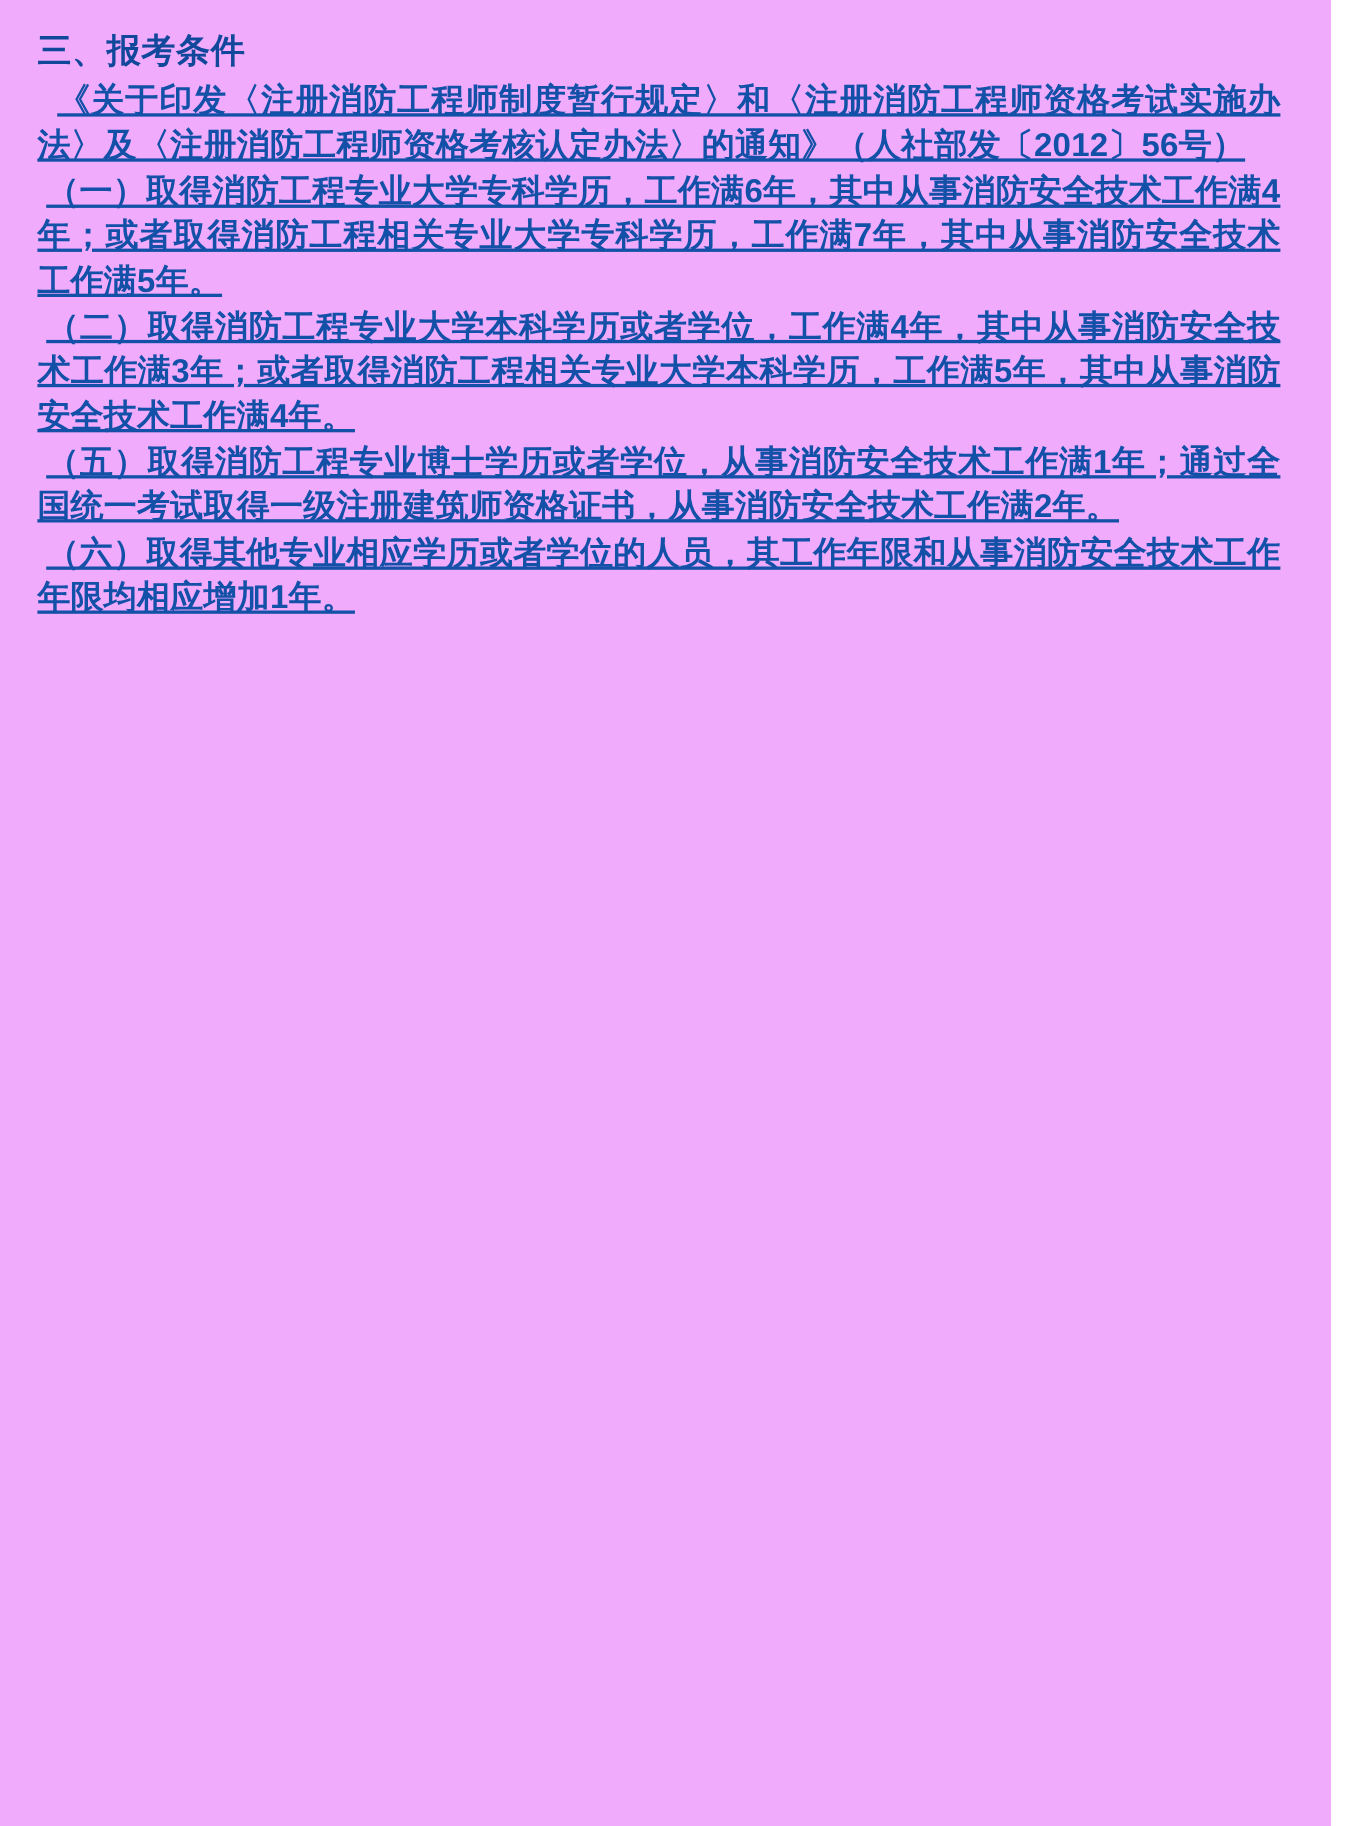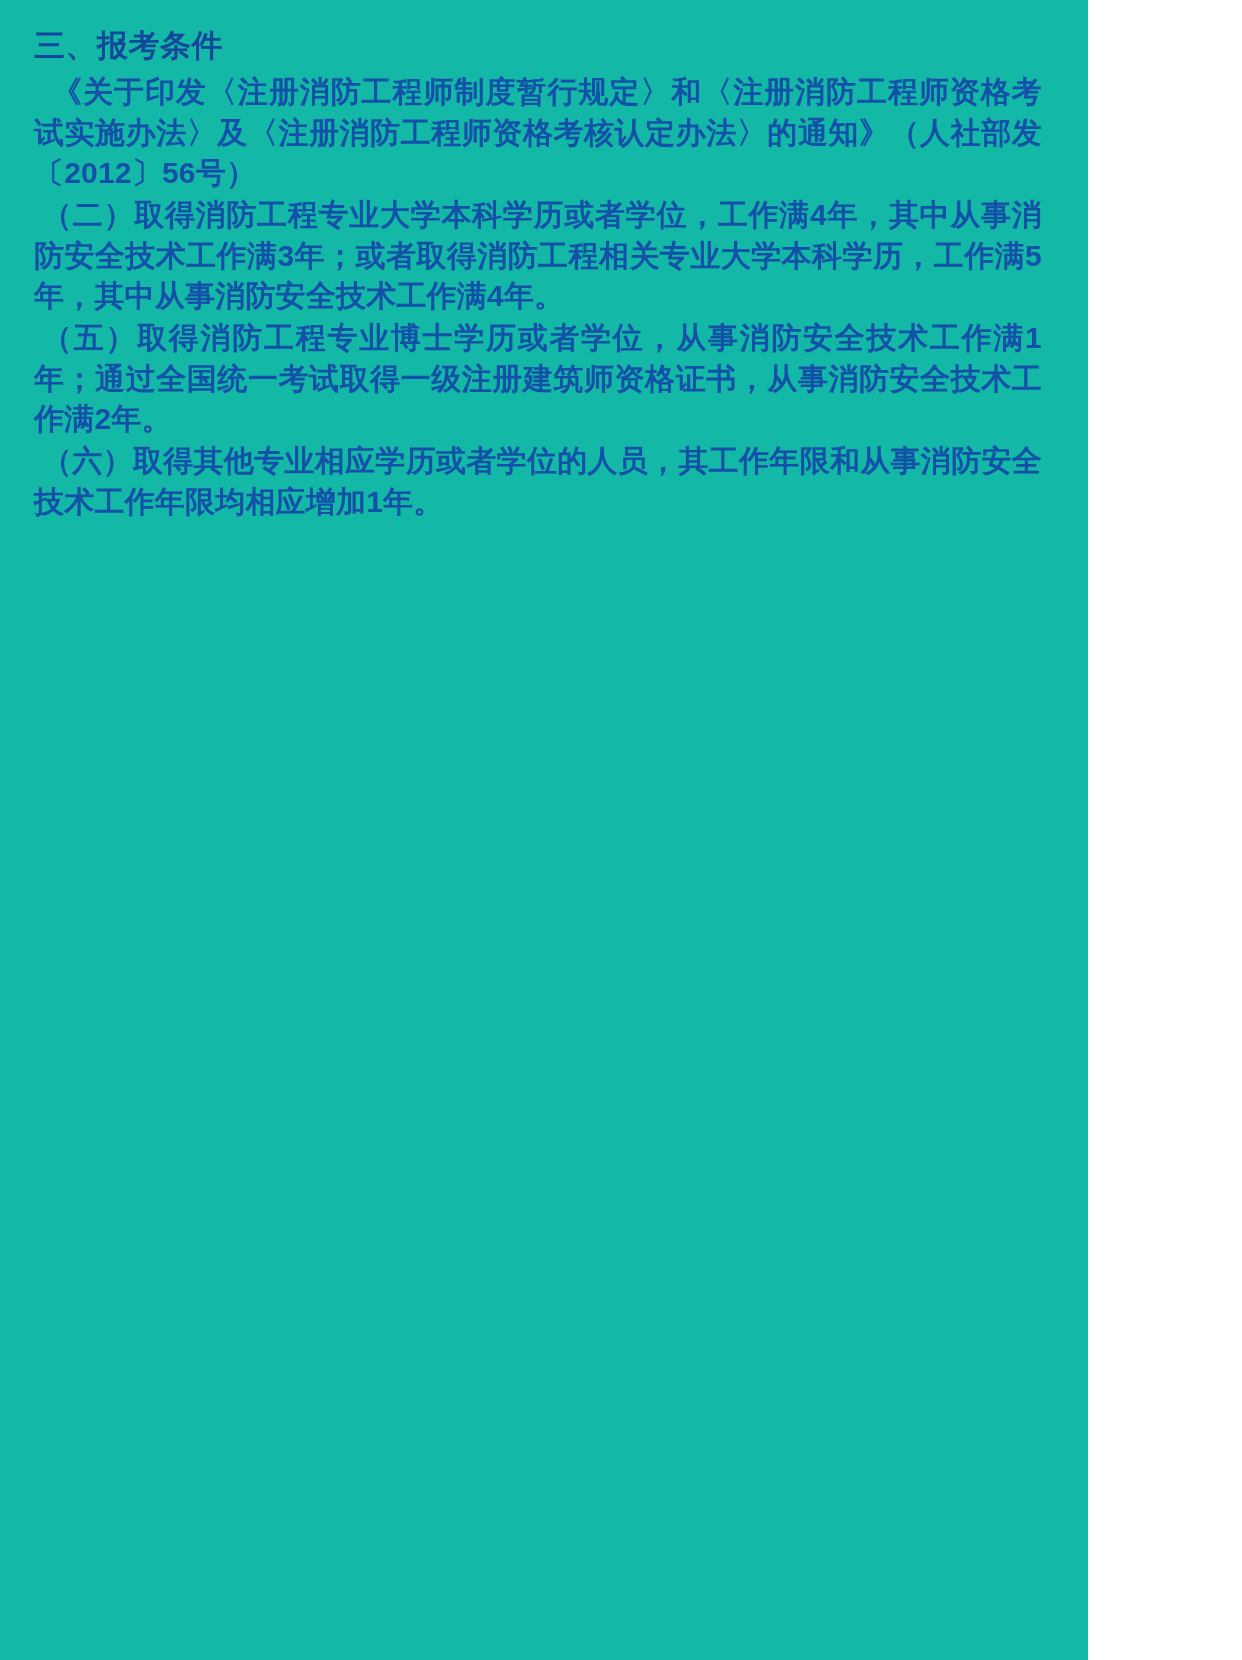--- a/index.html
+++ b/index.html
@@ -6,55 +6,57 @@
     margin: 0;
     padding: 0;
     background: #ffffff;
   }
   body {
     width: 1242px;
     min-height: 1660px;
     font-family: "Liberation Sans", "DejaVu Sans", sans-serif;
   }
   .page {
-    width: 1088px;
+    width: 1210px;
     min-height: 1660px;
     box-sizing: border-box;
     padding: 26px 46px 20px 34px;
-    background: #14b8a6;
+    background: #f0abfc;
   }
   .heading {
     color: #12489b;
     font-size: 31px;
     font-weight: 700;
     line-height: 1.30;
     letter-spacing: 0.5px;
     margin: 0 0 6px 0;
   }
   .para {
     color: #1351a8;
     font-size: 30px;
     font-weight: 700;
     line-height: 1.345;
     letter-spacing: 0.2px;
     margin: 0 0 2px 0;
     text-align: justify;
     text-justify: inter-ideograph;
     word-break: break-all;
+    text-decoration: underline;
   }
   .para.indent-half {
     text-indent: 18px;
   }
   .para.indent-small {
     text-indent: 8px;
   }
 </style>
 </head>
 <body>
 
 <div class="page">
   <h1 class="heading">三、报考条件</h1>
 
   <p class="para indent-half">《关于印发〈注册消防工程师制度暂行规定〉和〈注册消防工程师资格考试实施办法〉及〈注册消防工程师资格考核认定办法〉的通知》（人社部发〔2012〕56号）</p>
+  <p class="para indent-small">（一）取得消防工程专业大学专科学历，工作满6年，其中从事消防安全技术工作满4年；或者取得消防工程相关专业大学专科学历，工作满7年，其中从事消防安全技术工作满5年。</p>
   <p class="para indent-small">（二）取得消防工程专业大学本科学历或者学位，工作满4年，其中从事消防安全技术工作满3年；或者取得消防工程相关专业大学本科学历，工作满5年，其中从事消防安全技术工作满4年。</p>
   <p class="para indent-small">（五）取得消防工程专业博士学历或者学位，从事消防安全技术工作满1年；通过全国统一考试取得一级注册建筑师资格证书，从事消防安全技术工作满2年。</p>
   <p class="para indent-small">（六）取得其他专业相应学历或者学位的人员，其工作年限和从事消防安全技术工作年限均相应增加1年。</p>
 </div>
 
 </body></html>

